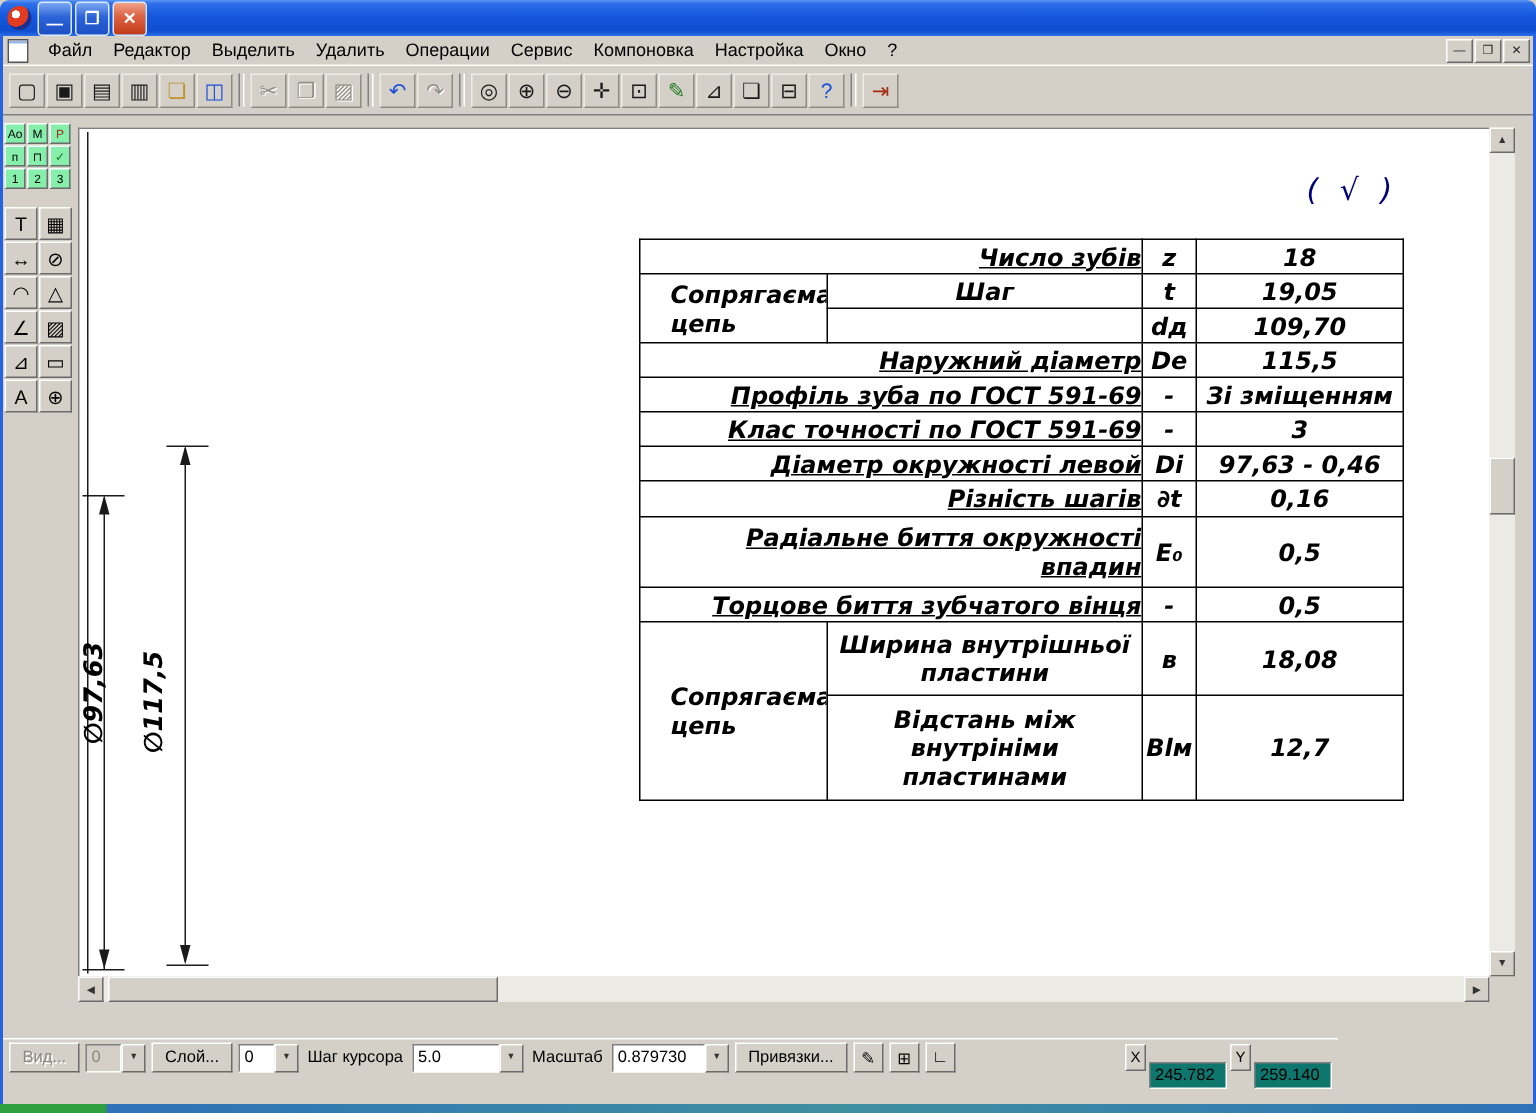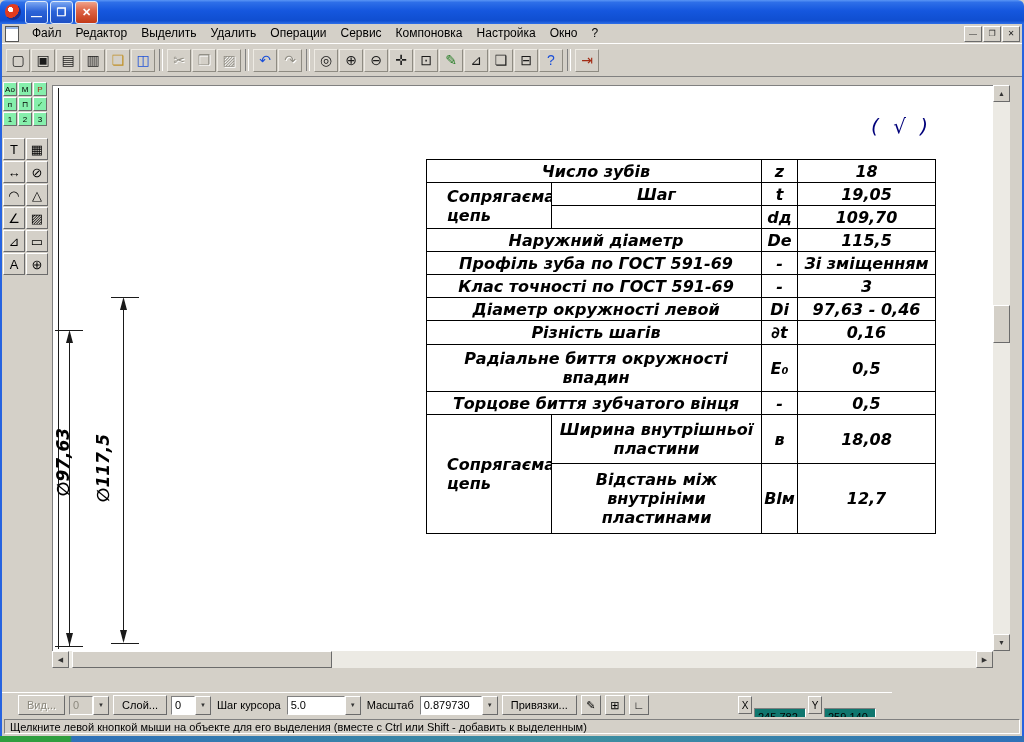--- a/index.html
+++ b/index.html
@@ -66,41 +66,41 @@
   .dim-label{position:absolute;height:20px;width:92px;text-align:center;
     font:italic bold 17px "DejaVu Sans",sans-serif;color:#000;transform:rotate(-90deg);}
   .d1{left:4px;top:372px;}
   .d2{left:-36px;top:366px;}
 
   
   .spec{position:absolute;left:373px;top:73px;width:509px;border-collapse:collapse;
     table-layout:fixed;background:#fff;}
   .spec td{border:1px solid #000;font:italic bold 16px "DejaVu Sans",sans-serif;
     overflow:hidden;padding:0;}
-  .spec .nm{text-align:center;padding-left:4px;white-space:pre-line;line-height:19px;vertical-align:middle;}
+  .spec .nm{text-align:right;padding-left:4px;white-space:pre-line;line-height:19px;vertical-align:middle;text-decoration:underline;}
   .spec .gp{text-align:left;padding-left:20px;white-space:pre-line;line-height:19px;vertical-align:middle;}
   .spec .ct{text-align:center;white-space:pre-line;line-height:19px;vertical-align:middle;}
   .spec .sy{text-align:center;vertical-align:middle;}
   .spec .vl{text-align:center;vertical-align:middle;}
 
   
   .vscroll{position:absolute;left:993px;top:85px;width:17px;height:566px;background:#ECEAE4;}
   .hscroll{position:absolute;left:52px;top:651px;width:941px;height:17px;background:#ECEAE4;}
   .sbtn{position:absolute;width:17px;height:17px;background:#D4D0C8;border:1px solid;
     border-color:#fff #6B6B6B #6B6B6B #fff;box-sizing:border-box;font-size:7px;color:#333;
     display:flex;align-items:center;justify-content:center;}
   .vthumb{position:absolute;left:0;top:220px;width:17px;height:38px;background:#D4D0C8;
     border:1px solid;border-color:#fff #6B6B6B #6B6B6B #fff;box-sizing:border-box;}
   .hthumb{position:absolute;left:20px;top:0;width:260px;height:17px;background:#D4D0C8;
     border:1px solid;border-color:#fff #6B6B6B #6B6B6B #fff;box-sizing:border-box;}
   .corner{position:absolute;left:993px;top:651px;width:17px;height:17px;background:#D4D0C8;}
 
   
   .bottombar{position:absolute;left:2px;top:692px;width:890px;height:25px;background:#D4D0C8;
-    border-top:1px solid #fff;display:flex;align-items:center;padding:0 16px;box-sizing:border-box;
+    border-top:1px solid #fff;display:flex;align-items:center;padding:0 4px;box-sizing:border-box;
     gap:4px;font-size:11px;}
   .btn{height:20px;padding:0 8px;display:flex;align-items:center;background:#D4D0C8;
     border:1px solid;border-color:#fff #6B6B6B #6B6B6B #fff;box-sizing:border-box;font-size:11px;}
   .btn.dis{color:#8C897E;text-shadow:1px 1px 0 #fff;}
   .combo{display:flex;height:19px;}
   .cfield{height:19px;background:#fff;border:1px solid;border-color:#808080 #fff #fff #808080;
     box-sizing:border-box;padding:2px 3px 0 3px;font-size:11px;}
   .cfield.dis{background:#D4D0C8;color:#8C897E;}
   .carrow{width:16px;height:19px;background:#D4D0C8;border:1px solid;
     border-color:#fff #6B6B6B #6B6B6B #fff;box-sizing:border-box;font-size:6px;
@@ -358,18 +358,15 @@
     <span class="sqbtn">⊞</span>
     <span class="sqbtn">∟</span>
     <span class="coords">
       <span class="ctab">X</span>
       <span class="cval">245.782</span>
       <span class="ctab">Y</span>
       <span class="cval">259.140</span>
     </span>
   </div>
 
-  <div class="statusbar">
-    <div class="spanel">Щелкните левой кнопкой мыши на объекте для его выделения (вместе с Ctrl или Shift - добавить к выделенным)</div>
-  </div>
 
   <div class="taskbar"></div>
 </div>
 
 </body></html>

